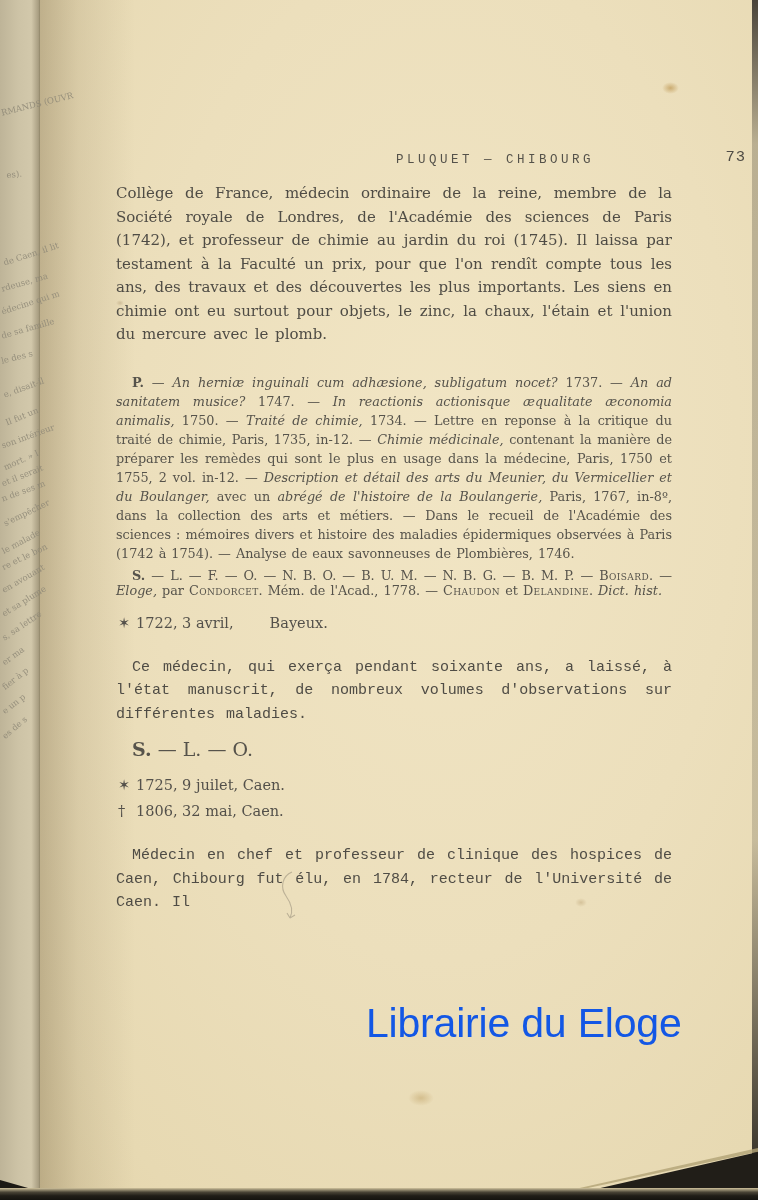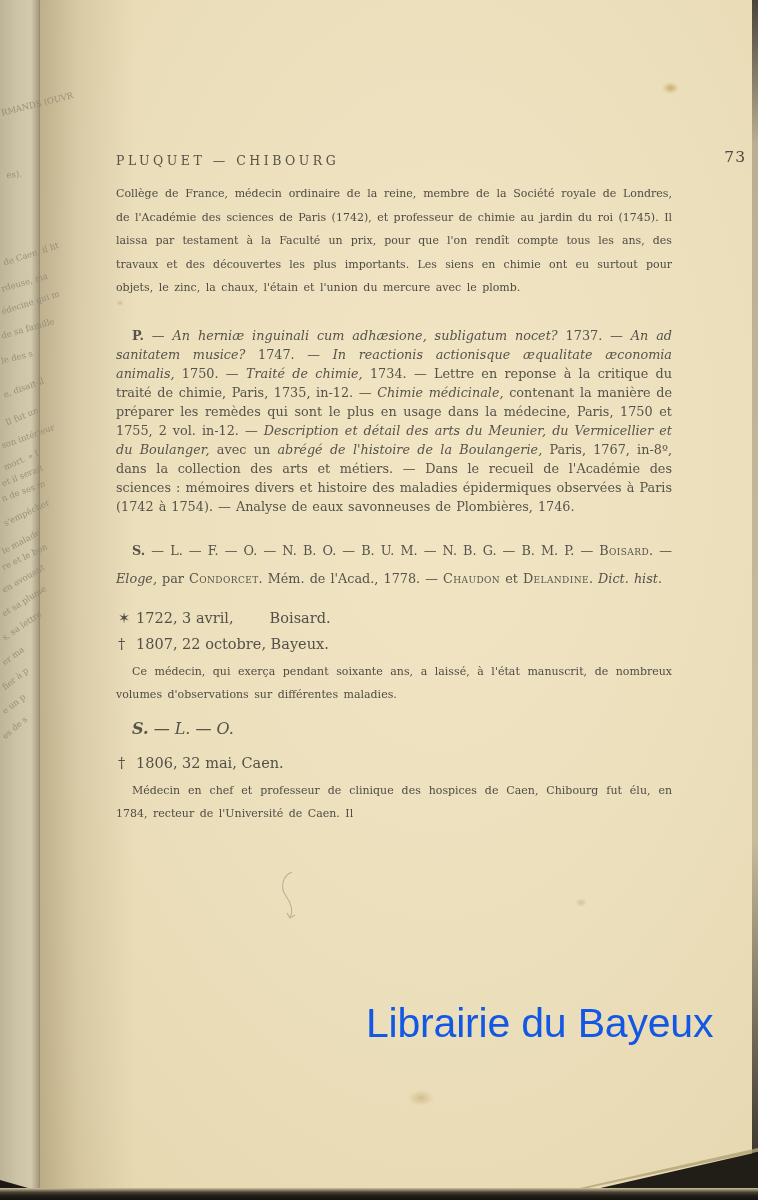--- a/index.html
+++ b/index.html
@@ -20,38 +20,38 @@
   .corner-br-hi{position:absolute;right:0;bottom:4px;width:214px;height:48px;background:#b2a276;
     clip-path:polygon(100% 0,100% 8%,3% 100%,0 100%);opacity:.8;}
   .corner-bl{position:absolute;left:0;bottom:0;width:70px;height:20px;background:#1c1914;
     clip-path:polygon(0 0,100% 100%,0 100%);}
   
   .gutter-frags{position:absolute;left:0;top:0;width:80px;height:100%;pointer-events:none;}
   .frag{position:absolute;font-size:8.5px;color:#8d8776;white-space:nowrap;
     transform-origin:left top;font-family:"DejaVu Serif",serif;opacity:.85;}
   
   .text-col{position:absolute;left:116px;top:150px;width:556px;color:#4f4c45;}
-  .running-head{position:relative;text-align:left;padding-right:78px;height:18px;}
+  .running-head{position:relative;text-align:right;padding-right:78px;height:18px;font-family:Liberation Mono, monospace;}
   .rh-title{font-size:12.5px;letter-spacing:3.5px;color:#55524a;}
   .rh-num{position:absolute;right:-74px;top:-2px;font-size:15.5px;letter-spacing:1px;color:#4f4c45;}
   p{margin:0;}
-  .body-par{font-size:11px;line-height:23.5px;text-align:justify;word-spacing:2px;}
+  .body-par{font-size:15px;line-height:23.5px;text-align:justify;word-spacing:2px;}
   .continuation{margin-top:14px;}
   .biblio{font-size:12.8px;line-height:19px;text-align:justify;word-spacing:1px;
     text-indent:16px;color:#56534b;}
   .biblio-main{margin-top:26px;}
-  .sources-prev{margin-top:21px;line-height:28px;}
+  .sources-prev{margin-top:5px;line-height:15px;}
   .entry-heading{font-size:17px;font-weight:bold;letter-spacing:.6px;color:#454239;
     margin:22px 0 0 12px;}
   .vitals{margin:12px 0 0 2px;}
   .vital-line{font-size:14.5px;line-height:26px;color:#53504a;}
   .vital-line .sym{display:inline-block;width:18px;}
   .vital-line .gap{display:inline-block;width:36px;}
-  .entry-body{margin-top:3px;text-indent:16px;}
-  .sources-line{margin:12px 0 0;font-size:16px;text-indent:16px;color:#56534b;font-style:italic;}
+  .entry-body{margin-top:20px;text-indent:16px;font-family:Liberation Mono, monospace;}
+  .sources-line{margin:12px 0 0;font-size:19px;text-indent:16px;color:#56534b;}
   .it{font-style:italic;}
   .bd{font-weight:bold;}
   .sc{font-variant:small-caps;letter-spacing:.4px;}
   
   .watermark{position:absolute;left:366px;top:1000px;font-family:"Liberation Sans",sans-serif;
     font-size:41px;letter-spacing:-0.2px;white-space:nowrap;}
   
   .spot{position:absolute;border-radius:50%;pointer-events:none;}
   .spot1{left:662px;top:82px;width:17px;height:12px;
     background:radial-gradient(ellipse,rgba(176,130,52,.55) 0%,rgba(176,130,52,0) 70%);}
@@ -101,33 +101,33 @@
       <span class="rh-num">73</span>
     </div>
 
     <p class="body-par continuation"><span>Collège de France, médecin ordinaire de la reine, membre de la Société royale de Londres, de l'Académie des sciences de Paris (1742), et professeur de chimie au jardin du roi (1745). Il laissa par testament à la Faculté un prix, pour que l'on rendît compte tous les ans, des travaux et des découvertes les plus importants. Les siens en chimie ont eu surtout pour objets, le zinc, la chaux, l'étain et l'union du mercure avec le plomb.</span></p>
 
     <p class="biblio biblio-main"><span class="bd">P.</span><span> — </span><span class="it">An herniæ inguinali cum adhæsione, subligatum nocet?</span><span> 1737. — </span><span class="it">An ad sanitatem musice?</span><span> 1747. — </span><span class="it">In reactionis actionisque æqualitate æconomia animalis,</span><span> 1750. — </span><span class="it">Traité de chimie,</span><span> 1734. — Lettre en reponse à la critique du traité de chimie, Paris, 1735, in-12. — </span><span class="it">Chimie médicinale,</span><span> contenant la manière de préparer les remèdes qui sont le plus en usage dans la médecine, Paris, 1750 et 1755, 2 vol. in-12. — </span><span class="it">Description et détail des arts du Meunier, du Vermicellier et du Boulanger,</span><span> avec un </span><span class="it">abrégé de l'histoire de la Boulangerie,</span><span> Paris, 1767, in-8º, dans la collection des arts et métiers. — Dans le recueil de l'Académie des sciences : mémoires divers et histoire des maladies épidermiques observées à Paris (1742 à 1754). — Analyse de eaux savonneuses de Plombières, 1746.</span></p>
 
     <p class="biblio sources-prev"><span class="bd">S.</span><span> — L. — F. — O. — N. B. O. — B. U. M. — N. B. G. — B. M. P. — </span><span class="sc">Boisard</span><span>. — </span><span class="it">Eloge,</span><span> par </span><span class="sc">Condorcet</span><span>. Mém. de l'Acad., 1778. — </span><span class="sc">Chaudon</span><span> et </span><span class="sc">Delandine</span><span>. </span><span class="it">Dict. hist.</span></p>
 
     <div class="vitals">
-        <div class="vital-line"><span class="sym">✶</span><span>1722, 3 avril,</span><span class="gap"></span><span>Boisard.</span></div>
-        <div class="vital-line"><span class="sym">†</span><span>1807, 22 octobre, Bayeux.</span></div>
+        <div class="vital-line"><span class="sym">✶</span><span>1722, 3 avril,</span><span class="gap"></span><span>Bayeux.</span></div>
       </div>
     <p class="body-par entry-body"><span>Ce médecin, qui exerça pendant soixante ans, a laissé, à l'état manuscrit, de nombreux volumes d'observations sur différentes maladies.</span></p>
     <p class="sources-line"><span class="bd">S.</span><span> — L. — O.</span></p>
 
     <div class="vitals">
+        <div class="vital-line"><span class="sym">✶</span><span>1725, 9 juilet, Caen.</span></div>
         <div class="vital-line"><span class="sym">†</span><span>1806, 32 mai, Caen.</span></div>
       </div>
     <p class="body-par entry-body"><span>Médecin en chef et professeur de clinique des hospices de Caen, Chibourg fut élu, en 1784, recteur de l'Université de Caen. Il</span></p>
   </div>
 
-  <div class="watermark" style="color: rgb(19, 87, 229);">Librairie du Bayeux</div>
+  <div class="watermark" style="color: rgb(19, 87, 229);">Librairie du Eloge</div>
 
   <div class="spot spot1"></div>
   <div class="spot spot2"></div>
   <div class="spot spot3"></div>
   <div class="spot spot4"></div>
   <svg class="squiggle" width="26" height="54" viewBox="0 0 26 54">
     <path d="M14,2 C4,6 2,18 8,26 C13,33 16,40 12,48 M12,48 l-3,-5 M12,48 l5,-3" fill="none" stroke="#a49a84" stroke-width="1.1"></path>
   </svg>
 
   <div class="edge-right"></div>

